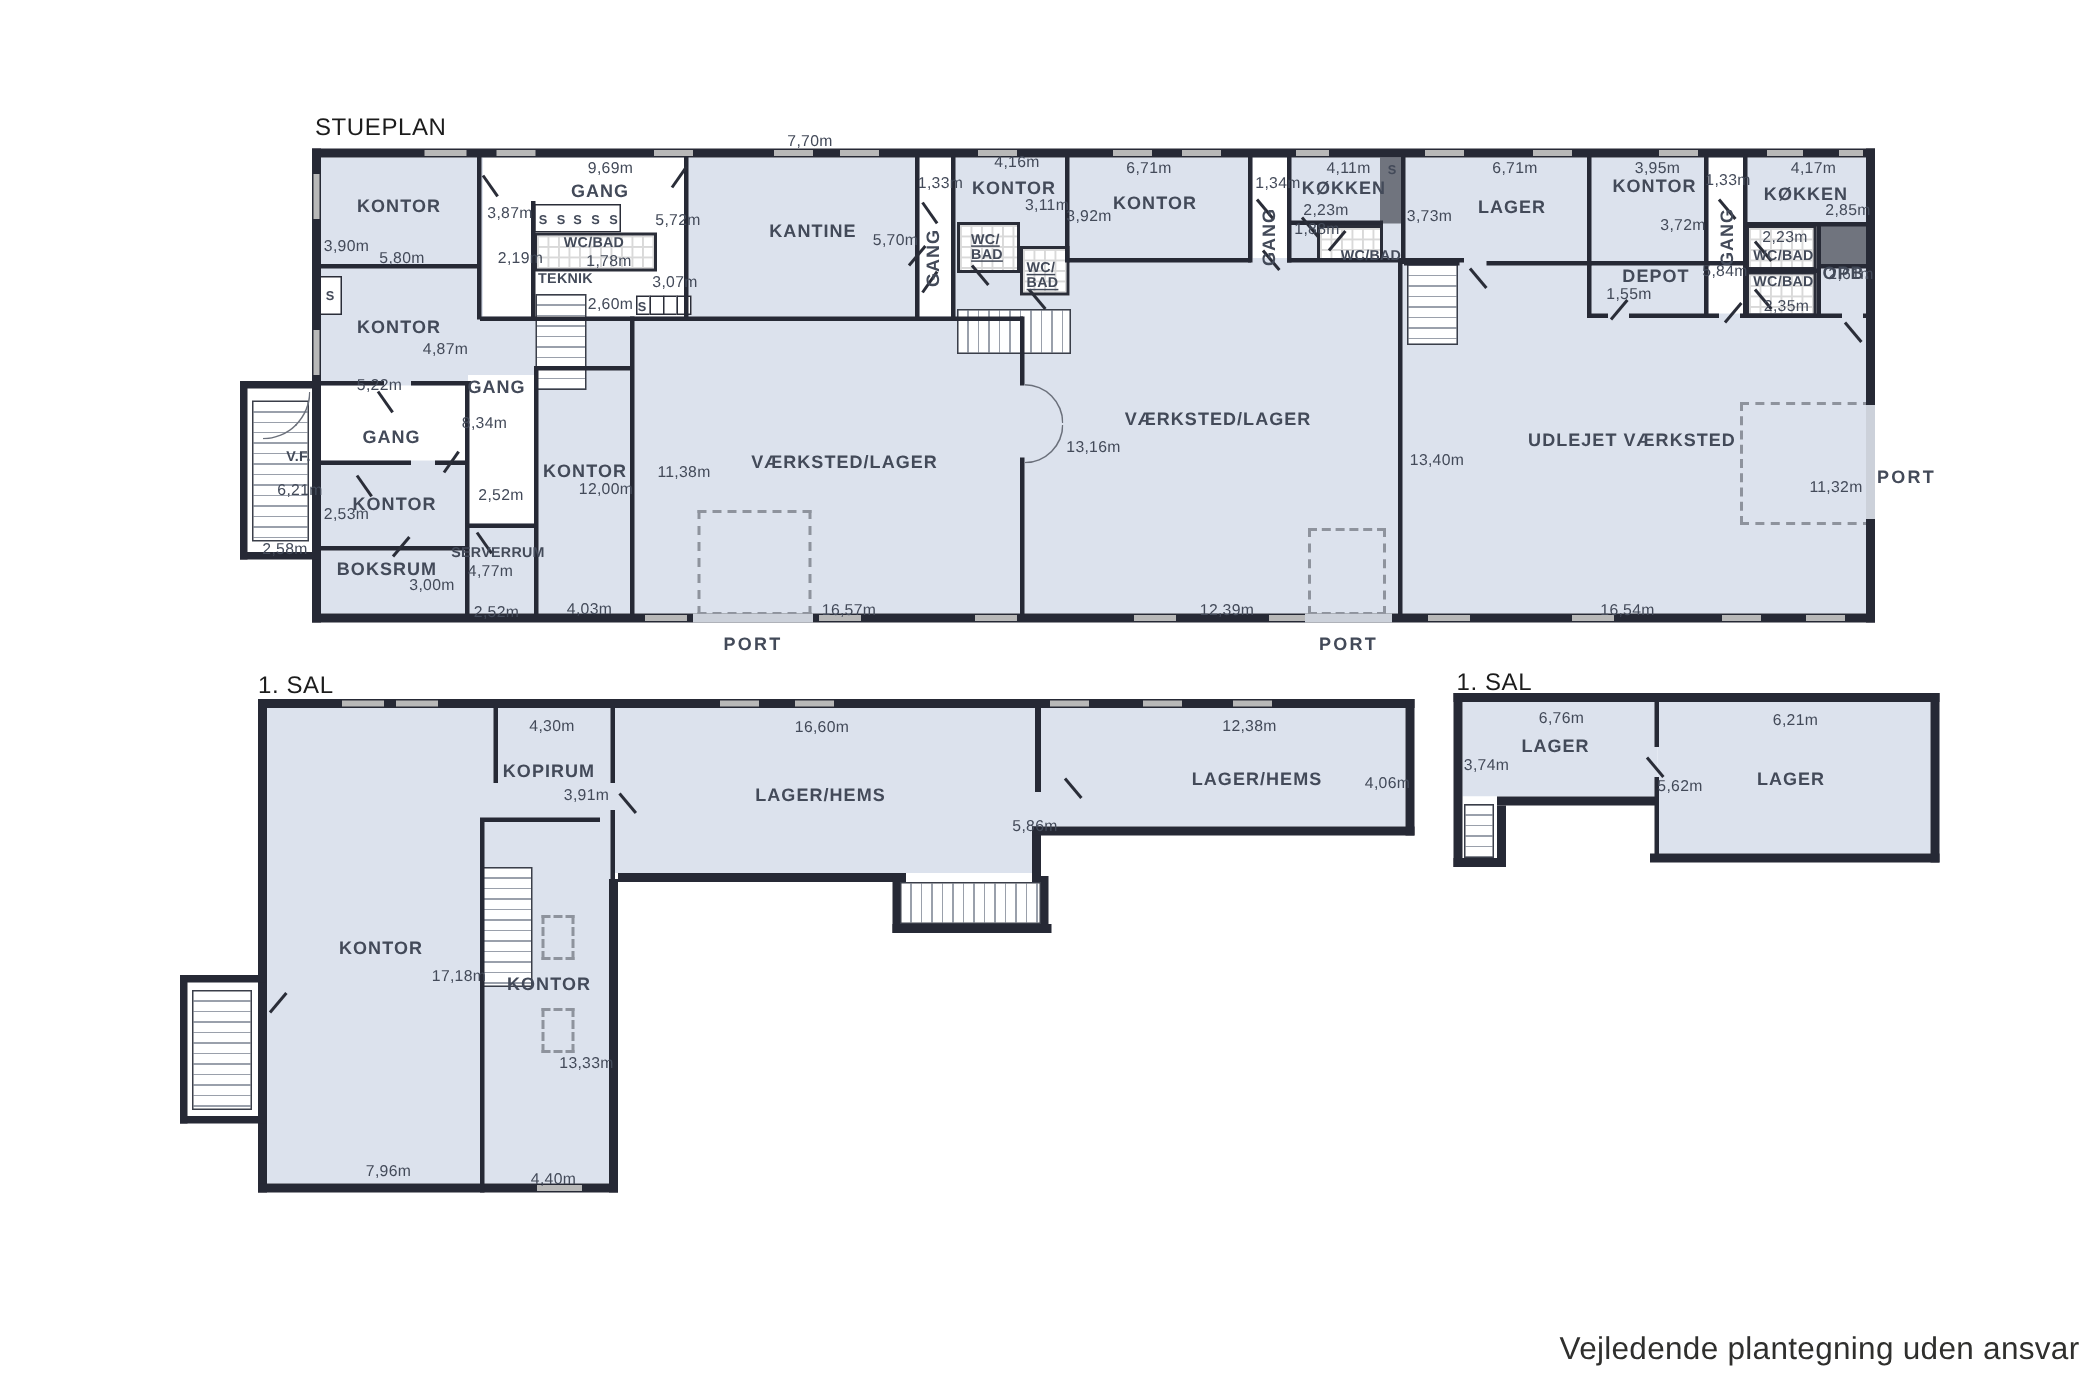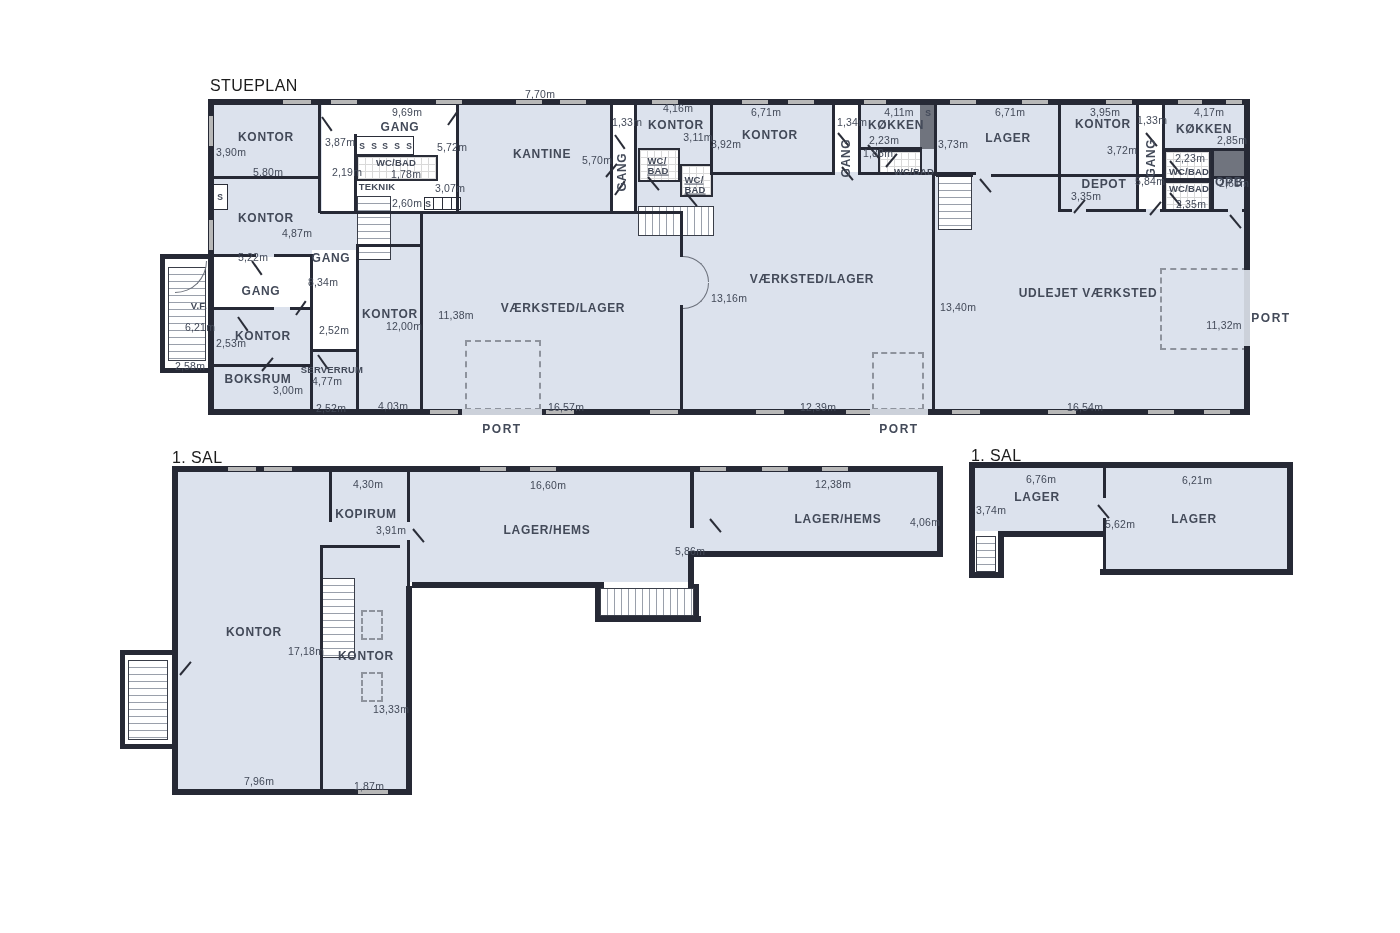--- a/index.html
+++ b/index.html
@@ -220,21 +220,21 @@
     <div class="door" style="left: 1230px; top: 214px; transform: rotate(50deg);"></div>
     <div class="door" style="left: 413px; top: 528px; transform: rotate(50deg);"></div>
     <div class="door" style="left: 180px; top: 674px; transform: rotate(-50deg);"></div>
     <div class="door" style="left: 710px; top: 518px; transform: rotate(50deg);"></div>
     <div class="door" style="left: 1098px; top: 504px; transform: rotate(50deg);"></div>
     <div class="arc" style="left: 175px; top: 261px; width: 32px; height: 32px; border-width: 0px 1px 1px 0px; border-style: solid; border-color: rgb(106, 111, 122); border-image: initial; border-radius: 0px 0px 100%;"></div>
     <div class="arc" style="left: 683px; top: 256px; width: 26px; height: 26px; border-width: 1px 1px 0px 0px; border-style: solid; border-color: rgb(106, 111, 122); border-image: initial; border-radius: 0px 100% 0px 0px;"></div>
     <div class="arc" style="left: 683px; top: 283px; width: 26px; height: 26px; border-width: 0px 1px 1px 0px; border-style: solid; border-color: rgb(106, 111, 122); border-image: initial; border-radius: 0px 0px 100%;"></div>
     <div class="lbl hd lbl-left" style="left: 210px; top: 86px;">STUEPLAN</div>
     <div class="lbl rn" style="left: 266px; top: 137px;">KONTOR</div>
-    <div class="lbl dm" style="left: 231px; top: 152px;">3,90m</div>
+    <div class="lbl dm" style="left: 231px; top: 164px;">3,90m</div>
     <div class="lbl dm" style="left: 268px; top: 172px;">5,80m</div>
     <div class="lbl rn" style="left: 400px; top: 127px;">GANG</div>
     <div class="lbl dm" style="left: 407px; top: 112px;">9,69m</div>
     <div class="lbl dm" style="left: 340px; top: 142px;">3,87m</div>
     <div class="lbl sm" style="left: 396px; top: 162px;">WC/BAD</div>
     <div class="lbl dm" style="left: 406px; top: 174px;">1,78m</div>
     <div class="lbl dm" style="left: 347px; top: 172px;">2,19m</div>
     <div class="lbl sm" style="left: 377px; top: 186px;">TEKNIK</div>
     <div class="lbl dm" style="left: 407px; top: 203px;">2,60m</div>
     <div class="lbl dm" style="left: 450px; top: 188px;">3,07m</div>
@@ -296,21 +296,21 @@
     <div class="lbl rn" style="left: 812px; top: 279px;">VÆRKSTED/LAGER</div>
     <div class="lbl dm" style="left: 729px; top: 298px;">13,16m</div>
     <div class="lbl dm" style="left: 958px; top: 307px;">13,40m</div>
     <div class="lbl dm" style="left: 818px; top: 407px;">12,39m</div>
     <div class="lbl rn" style="left: 1008px; top: 138px;">LAGER</div>
     <div class="lbl dm" style="left: 1010px; top: 112px;">6,71m</div>
     <div class="lbl rn" style="left: 1103px; top: 124px;">KONTOR</div>
     <div class="lbl dm" style="left: 1105px; top: 112px;">3,95m</div>
     <div class="lbl dm" style="left: 1122px; top: 150px;">3,72m</div>
     <div class="lbl rn" style="left: 1104px; top: 184px; text-align: right;">DEPOT</div>
-    <div class="lbl dm" style="left: 1086px; top: 196px;">3,35m</div>
+    <div class="lbl dm" style="left: 1086px; top: 196px;">1,55m</div>
     <div class="lbl rn vt" style="left: 1151px; top: 158px;">GANG</div>
     <div class="lbl dm" style="left: 1152px; top: 120px;">1,33m</div>
     <div class="lbl dm" style="left: 1150px; top: 181px;">5,84m</div>
     <div class="lbl rn" style="left: 1204px; top: 129px;">KØKKEN</div>
     <div class="lbl dm" style="left: 1209px; top: 112px;">4,17m</div>
     <div class="lbl dm" style="left: 1232px; top: 140px;">2,85m</div>
     <div class="lbl dm" style="left: 1190px; top: 158px;">2,23m</div>
     <div class="lbl sm" style="left: 1189px; top: 171px;">WC/BAD</div>
     <div class="lbl sm" style="left: 1189px; top: 188px;">WC/BAD</div>
     <div class="lbl dm" style="left: 1191px; top: 204px;">2,35m</div>
@@ -330,21 +330,22 @@
     <div class="lbl dm" style="left: 548px; top: 485px;">16,60m</div>
     <div class="lbl dm" style="left: 690px; top: 551px;">5,86m</div>
     <div class="lbl rn" style="left: 838px; top: 519px;">LAGER/HEMS</div>
     <div class="lbl dm" style="left: 833px; top: 484px;">12,38m</div>
     <div class="lbl dm" style="left: 925px; top: 522px;">4,06m</div>
     <div class="lbl rn" style="left: 254px; top: 632px;">KONTOR</div>
     <div class="lbl dm" style="left: 306px; top: 651px;">17,18m</div>
     <div class="lbl dm" style="left: 259px; top: 781px;">7,96m</div>
     <div class="lbl rn" style="left: 366px; top: 656px;">KONTOR</div>
     <div class="lbl dm" style="left: 391px; top: 709px;">13,33m</div>
-    <div class="lbl dm" style="left: 369px; top: 786px;">1,87m</div>
+    <div class="lbl dm" style="left: 369px; top: 786px;">4,40m</div>
     <div class="lbl hd lbl-left" style="left: 971px; top: 456px;">1. SAL</div>
     <div class="lbl rn" style="left: 1037px; top: 497px;">LAGER</div>
     <div class="lbl dm" style="left: 1041px; top: 479px;">6,76m</div>
     <div class="lbl dm" style="left: 991px; top: 510px;">3,74m</div>
     <div class="lbl rn" style="left: 1194px; top: 519px;">LAGER</div>
     <div class="lbl dm" style="left: 1197px; top: 480px;">6,21m</div>
     <div class="lbl dm" style="left: 1120px; top: 524px;">5,62m</div>
+    <div class="lbl fs" style="left: 1213px; top: 900px;">Vejledende plantegning uden ansvar</div>
   </div>
 
 </body></html>

